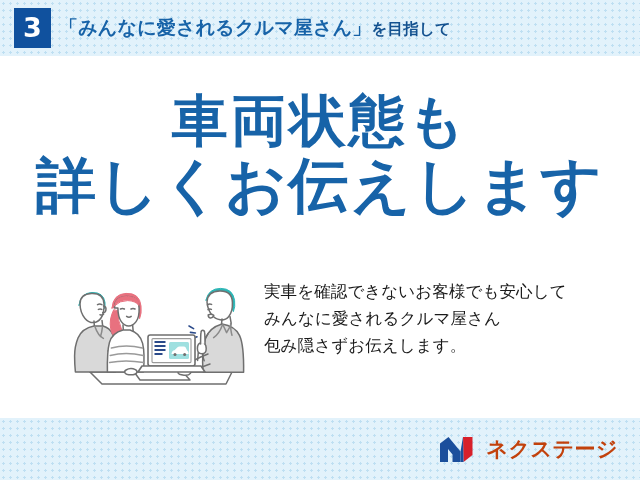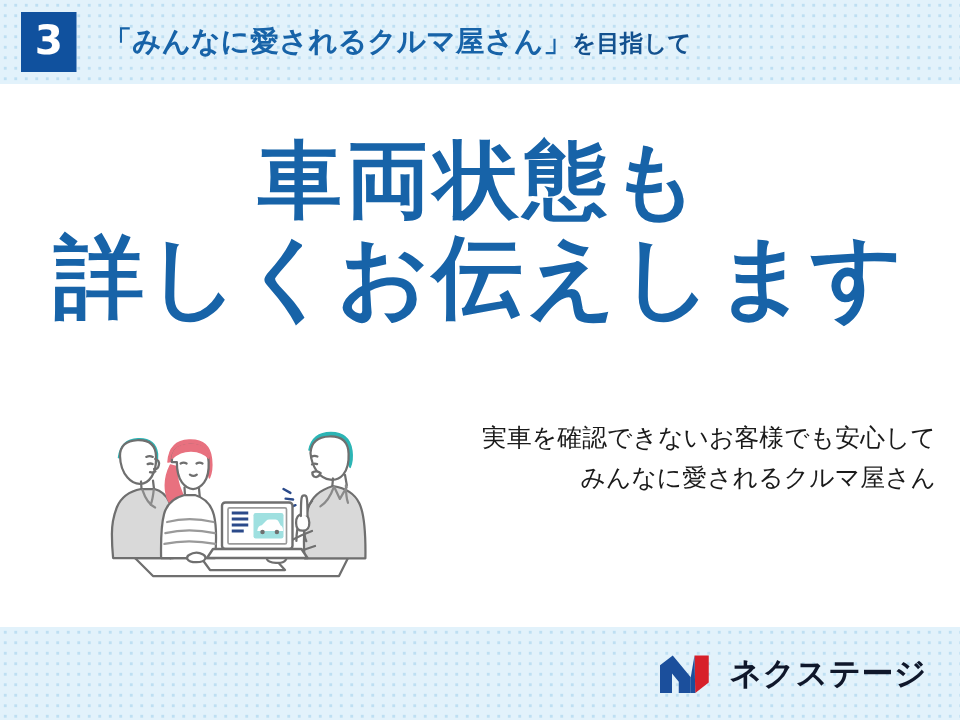--- a/index.html
+++ b/index.html
@@ -58,21 +58,21 @@
     color: #ffffff;
     font-size: 27px;
     font-weight: bold;
     line-height: 40px;
     text-align: center;
     letter-spacing: 0;
     flex: 0 0 auto;
     font-family: "DejaVu Sans", sans-serif;
   }
   #header-title {
-    margin-left: 18px;
+    margin-left: 8px;
     font-size: 19px;
     font-weight: bold;
     color: #1763a8;
     letter-spacing: 0.2px;
     white-space: nowrap;
   }
   #header-title .tail {
     font-size: 15.5px;
     color: #13518f;
   }
@@ -112,21 +112,20 @@
     margin-top: 0;
   }
 
   
   #lower {
     position: absolute;
     top: 212px;
     left: 0;
     width: 536px;
     height: 150px;
-    text-align: right;
   }
 
   
   #illustration {
     position: absolute;
     left: 56px;
     top: 0;
     width: 205px;
     height: 130px;
   }
@@ -158,21 +157,21 @@
   }
   #logo-mark {
     width: 40px;
     height: 27px;
     flex: 0 0 auto;
   }
   #logo-text {
     margin-left: 8px;
     font-size: 21px;
     font-weight: bold;
-    color: #0f172a;
+    color: #c2410c;
     letter-spacing: 0.5px;
     font-family: "DejaVu Sans", "Liberation Sans", sans-serif;
     line-height: 27px;
   }
 </style>
 </head>
 <body>
 
 <div id="poster">
 
@@ -315,20 +314,21 @@
                      l4.2 0 q1.4 0 2 1.2 l1.4 2.8 q1.6 0.4 1.6 3.6z" fill="#ffffff"></path>
             <circle cx="119" cy="86.6" r="1.5" fill="#6f6f6f"></circle>
             <circle cx="128.6" cy="86.6" r="1.5" fill="#6f6f6f"></circle>
           </g>
         </svg>
       </div>
 
       <div id="bodycopy">
         <div>実車を確認できないお客様でも安心して</div>
         <div>みんなに愛されるクルマ屋さん</div>
+        <div>包み隠さずお伝えします。</div>
       </div>
 
     </div>
   </div>
 
   <div id="footer-band" class="dot-band"></div>
 
   <div id="logo-wrap">
     <svg id="logo-mark" viewBox="0 0 40 27" xmlns="http://www.w3.org/2000/svg">
       <path d="M1 26 L1 7.5 L9.5 1 L21.5 15.5 L21.5 26 L13.5 26 L13.5 18.5 L9 13 L9 26 Z" fill="#1b4f9c"></path>

